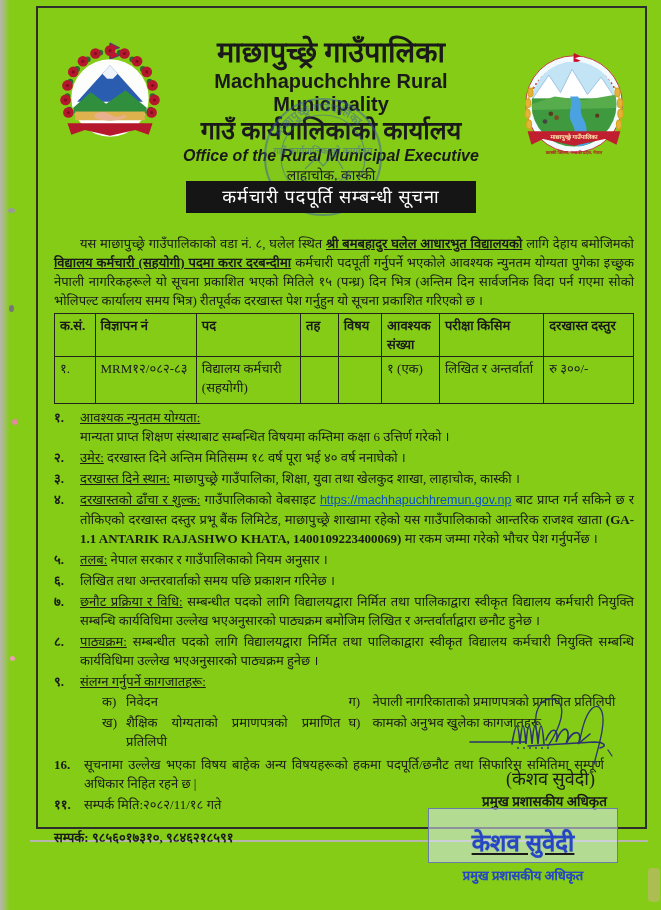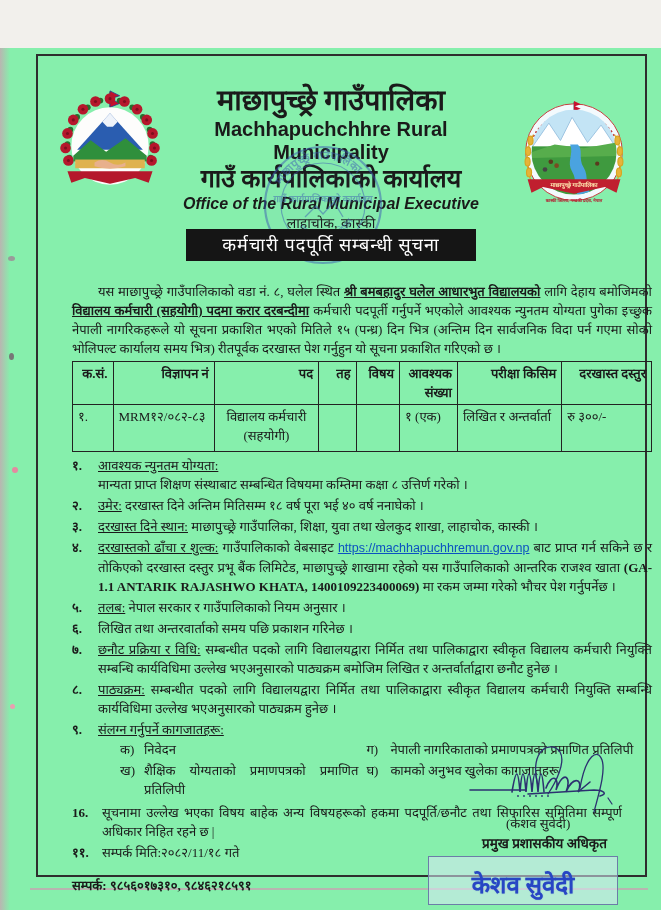--- a/index.html
+++ b/index.html
@@ -2,21 +2,21 @@
 <html><head>
 <meta charset="utf-8">
 <style>
   html,body{margin:0;padding:0;}
   body{
     width:661px;height:910px;overflow:hidden;position:relative;
     background:#f2f0ec;
     font-family:"Liberation Serif","DejaVu Serif",serif;
     color:#1a1a1a;
   }
-  .paper{position:absolute;inset:0;background:#86efac;margin-top:48px;}
+  .paper{position:absolute;inset:0;background:#84cc16;}
   
   .edge-shadow{position:absolute;left:0;top:0;width:10px;height:910px;
     background:linear-gradient(90deg,#b9b6b1,rgba(252,251,248,0));}
   .artifact{position:absolute;border-radius:50%;}
   
   .hdr-center{position:absolute;left:168px;top:36px;width:326px;text-align:center;line-height:1.12;}
   .t-np1{font-size:29px;font-weight:bold;font-family:"Liberation Serif","DejaVu Serif",serif;}
   .t-en1{font-size:20px;font-weight:bold;font-family:"Liberation Sans","DejaVu Sans",sans-serif;margin-top:2px;}
   .t-np2{font-size:25px;font-weight:bold;margin-top:2px;}
   .t-en2{font-size:16px;font-weight:bold;font-family:"Liberation Sans","DejaVu Sans",sans-serif;margin-top:2px;font-style:italic;}
@@ -25,49 +25,49 @@
   .hstamp{position:absolute;left:250px;top:84px;opacity:.8;pointer-events:none;}
   
   .banner{position:absolute;left:186px;top:181px;width:290px;height:32px;background:#151515;
     color:#fff;font-size:18px;text-align:center;line-height:32px;letter-spacing:1px;}
   .publine{position:absolute;left:0;top:219px;width:661px;text-align:center;
     font-weight:bold;font-style:italic;font-size:14px;}
   
   .frame{position:absolute;left:36px;top:6px;width:607px;height:819px;border:2px solid #2e2e2e;}
   .frame-shadow{position:absolute;left:30px;top:840px;width:618px;height:2px;background:#b8b5b0;}
   
-  .content{position:absolute;left:72px;top:234px;width:580px;font-size:13px;line-height:19px;}
+  .content{position:absolute;left:54px;top:234px;width:580px;font-size:13px;line-height:19px;}
   .intro{text-align:justify;text-indent:26px;margin:0 0 3px 0;}
   .bu{font-weight:bold;text-decoration:underline;}
   table.vac{border-collapse:collapse;width:100%;margin:2px 0 4px 0;font-size:13px;}
   table.vac th,table.vac td{border:1.6px solid #222;padding:2px 5px;vertical-align:top;}
-  table.vac th{font-weight:bold;text-align:right;height:36px;}
+  table.vac th{font-weight:bold;text-align:left;height:36px;}
   table.vac td{height:42px;}
-  .c{text-align:center;}
+  .c{}
   
   .item{display:flex;margin:0 0 2px 0;}
   .inum{flex:none;width:26px;font-weight:bold;}
   .ibody{flex:1;text-align:justify;}
   .ihead{font-weight:normal;text-decoration:underline;}
   a.doclink{color:#0b52c0;text-decoration:underline;font-family:"Liberation Sans","DejaVu Sans",sans-serif;font-size:12.5px;}
   .acct{font-weight:bold;font-family:"Liberation Serif","DejaVu Serif",serif;}
   .docs{display:flex;margin-top:1px;}
   .dcol{display:flex;flex-direction:column;row-gap:2px;}
   .dcol.left{width:47%;padding-left:22px;box-sizing:border-box;}
   .dcol.right{width:53%;padding-left:8px;box-sizing:border-box;}
   .drow{display:flex;}
   .dlabel{flex:none;width:24px;}
   .contact{font-weight:bold;margin-top:14px;}
   
   .sig{position:absolute;left:468px;top:690px;width:180px;}
-  .sig-name{font-size:13px;margin:-6px 0 0 38px;}
+  .sig-name{font-size:18px;margin:-6px 0 0 38px;}
   .sig-title{font-size:13.5px;font-weight:bold;margin:2px 0 0 14px;}
   
   .bstamp{position:absolute;left:428px;top:808px;width:190px;text-align:center;}
-  .bstamp .box{border:1.2px solid #6c7ca8;background:rgba(219,232,247,.55);padding:10px 4px 4px 4px;}
+  .bstamp .box{border:1.2px solid #6c7ca8;background:rgba(219,232,247,.55);padding:16px 4px 4px 4px;text-decoration:underline;}
   .bstamp .nm{font-size:24px;font-weight:bold;color:#2746c4;text-shadow:0 0 1px rgba(39,70,196,.5);}
   .bstamp .tt{font-size:13px;font-weight:bold;color:#2746c4;margin-top:3px;text-shadow:0 0 .6px rgba(39,70,196,.45);}
 </style>
 </head>
 <body>
 
 <div class="paper">
 
   <div class="edge-shadow"></div>
   <div class="artifact" style="left:9px;top:305px;width:5px;height:7px;background:#777;"></div>
@@ -237,21 +237,21 @@
         <td>१ (एक)</td>
         <td>लिखित र अन्तर्वार्ता</td>
         <td>रु ३००/-</td>
       </tr>
     </tbody>
       </table>
 
     <div class="item">
       <span class="inum">१.</span>
       <span class="ibody"><span class="ihead">आवश्यक न्युनतम योग्यता:</span><br>
-        <span>मान्यता प्राप्त शिक्षण संस्थाबाट सम्बन्धित विषयमा कम्तिमा कक्षा ८ उत्तिर्ण गरेको ।</span></span>
+        <span>मान्यता प्राप्त शिक्षण संस्थाबाट सम्बन्धित विषयमा कम्तिमा कक्षा 6 उत्तिर्ण गरेको ।</span></span>
     </div>
 
     <div class="item">
       <span class="inum">२.</span>
       <span class="ibody"><span class="ihead">उमेर:</span><span> दरखास्त दिने अन्तिम मितिसम्म १८ वर्ष पूरा भई ४० वर्ष ननाघेको  ।</span></span>
     </div>
 
     <div class="item">
       <span class="inum">३.</span>
       <span class="ibody"><span class="ihead">दरखास्त दिने स्थान:</span><span> माछापुच्छ्रे गाउँपालिका, शिक्षा, युवा तथा खेलकुद शाखा, लाहाचोक, कास्की ।</span></span>

